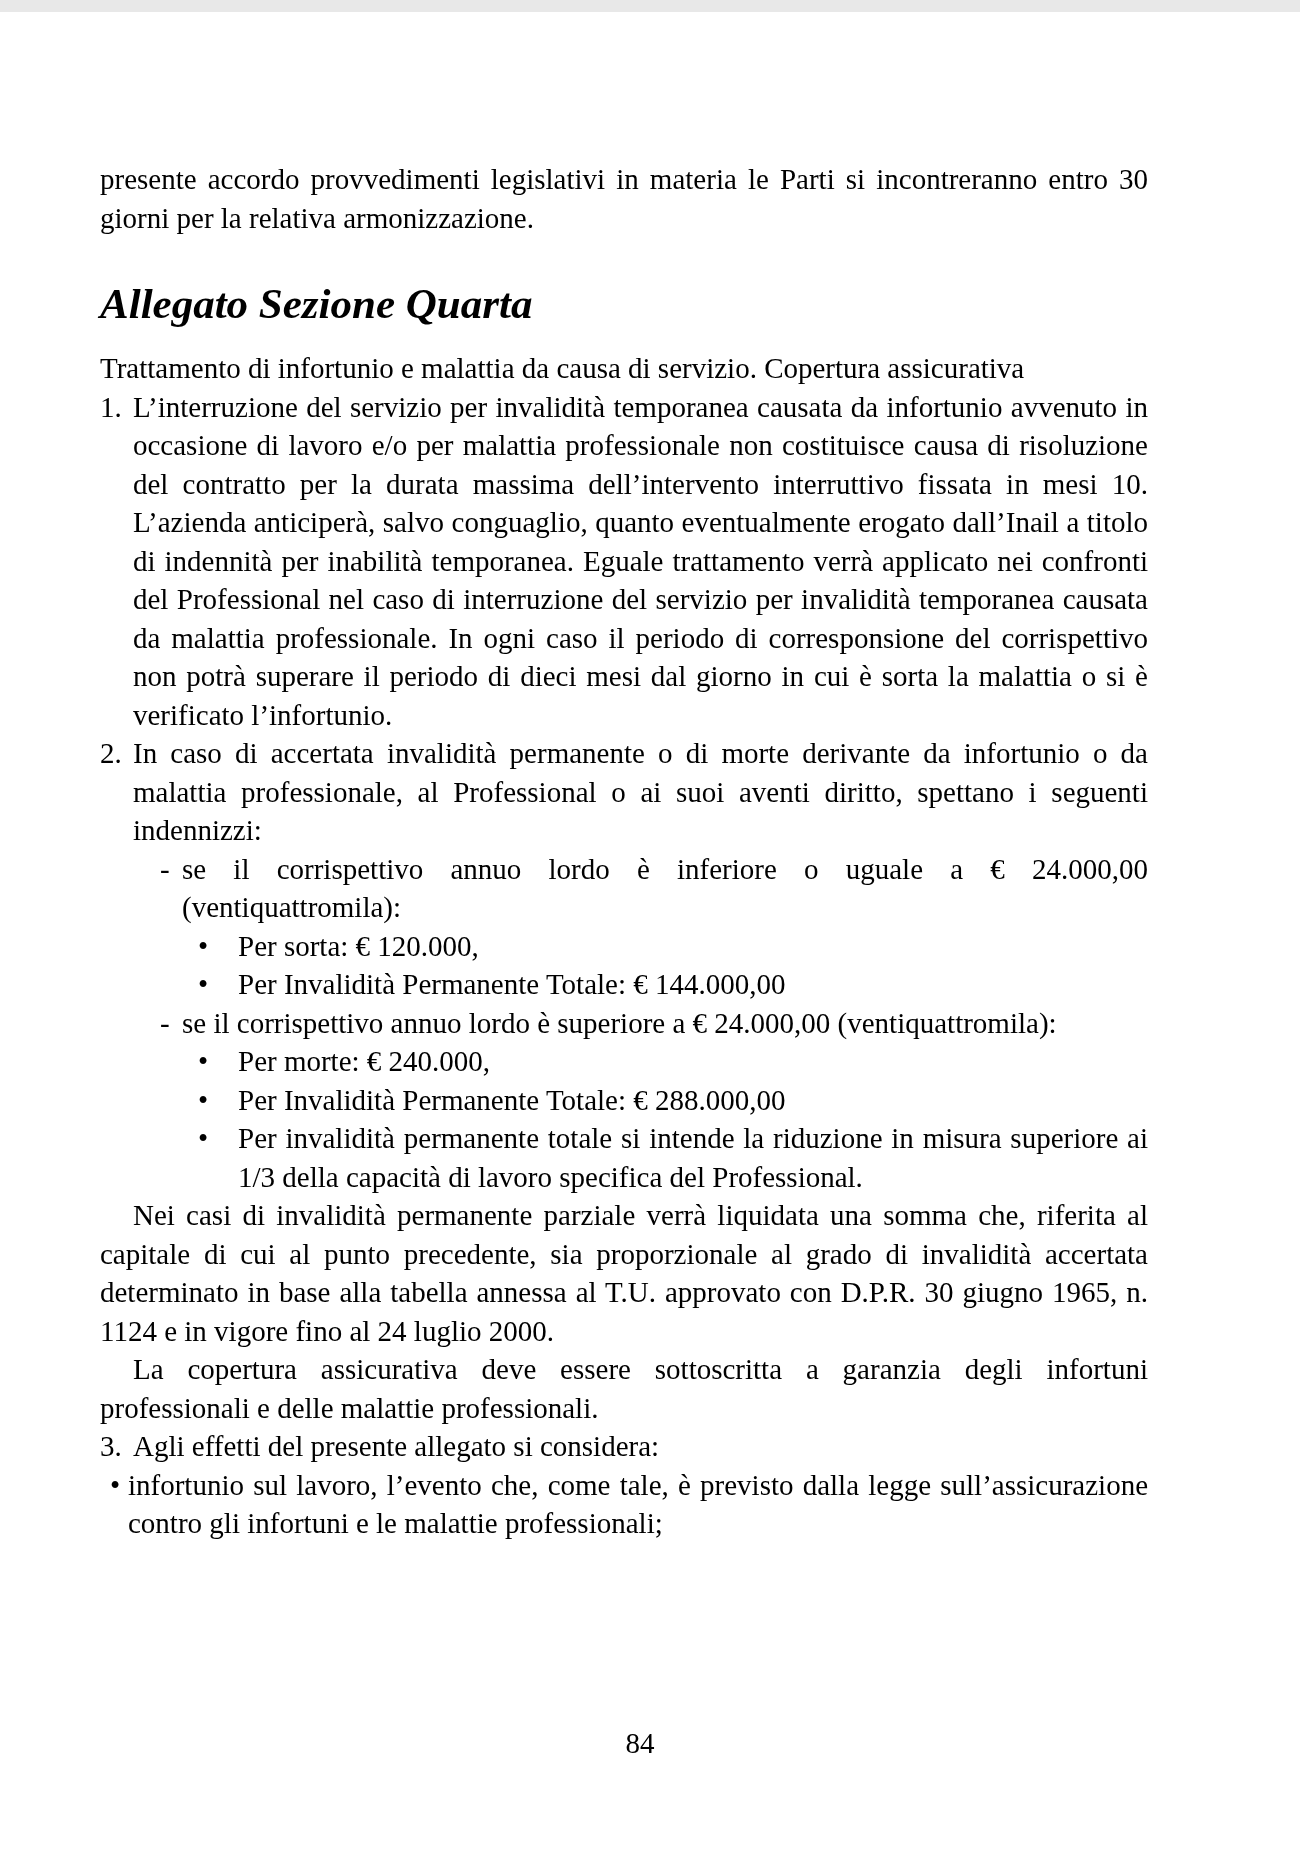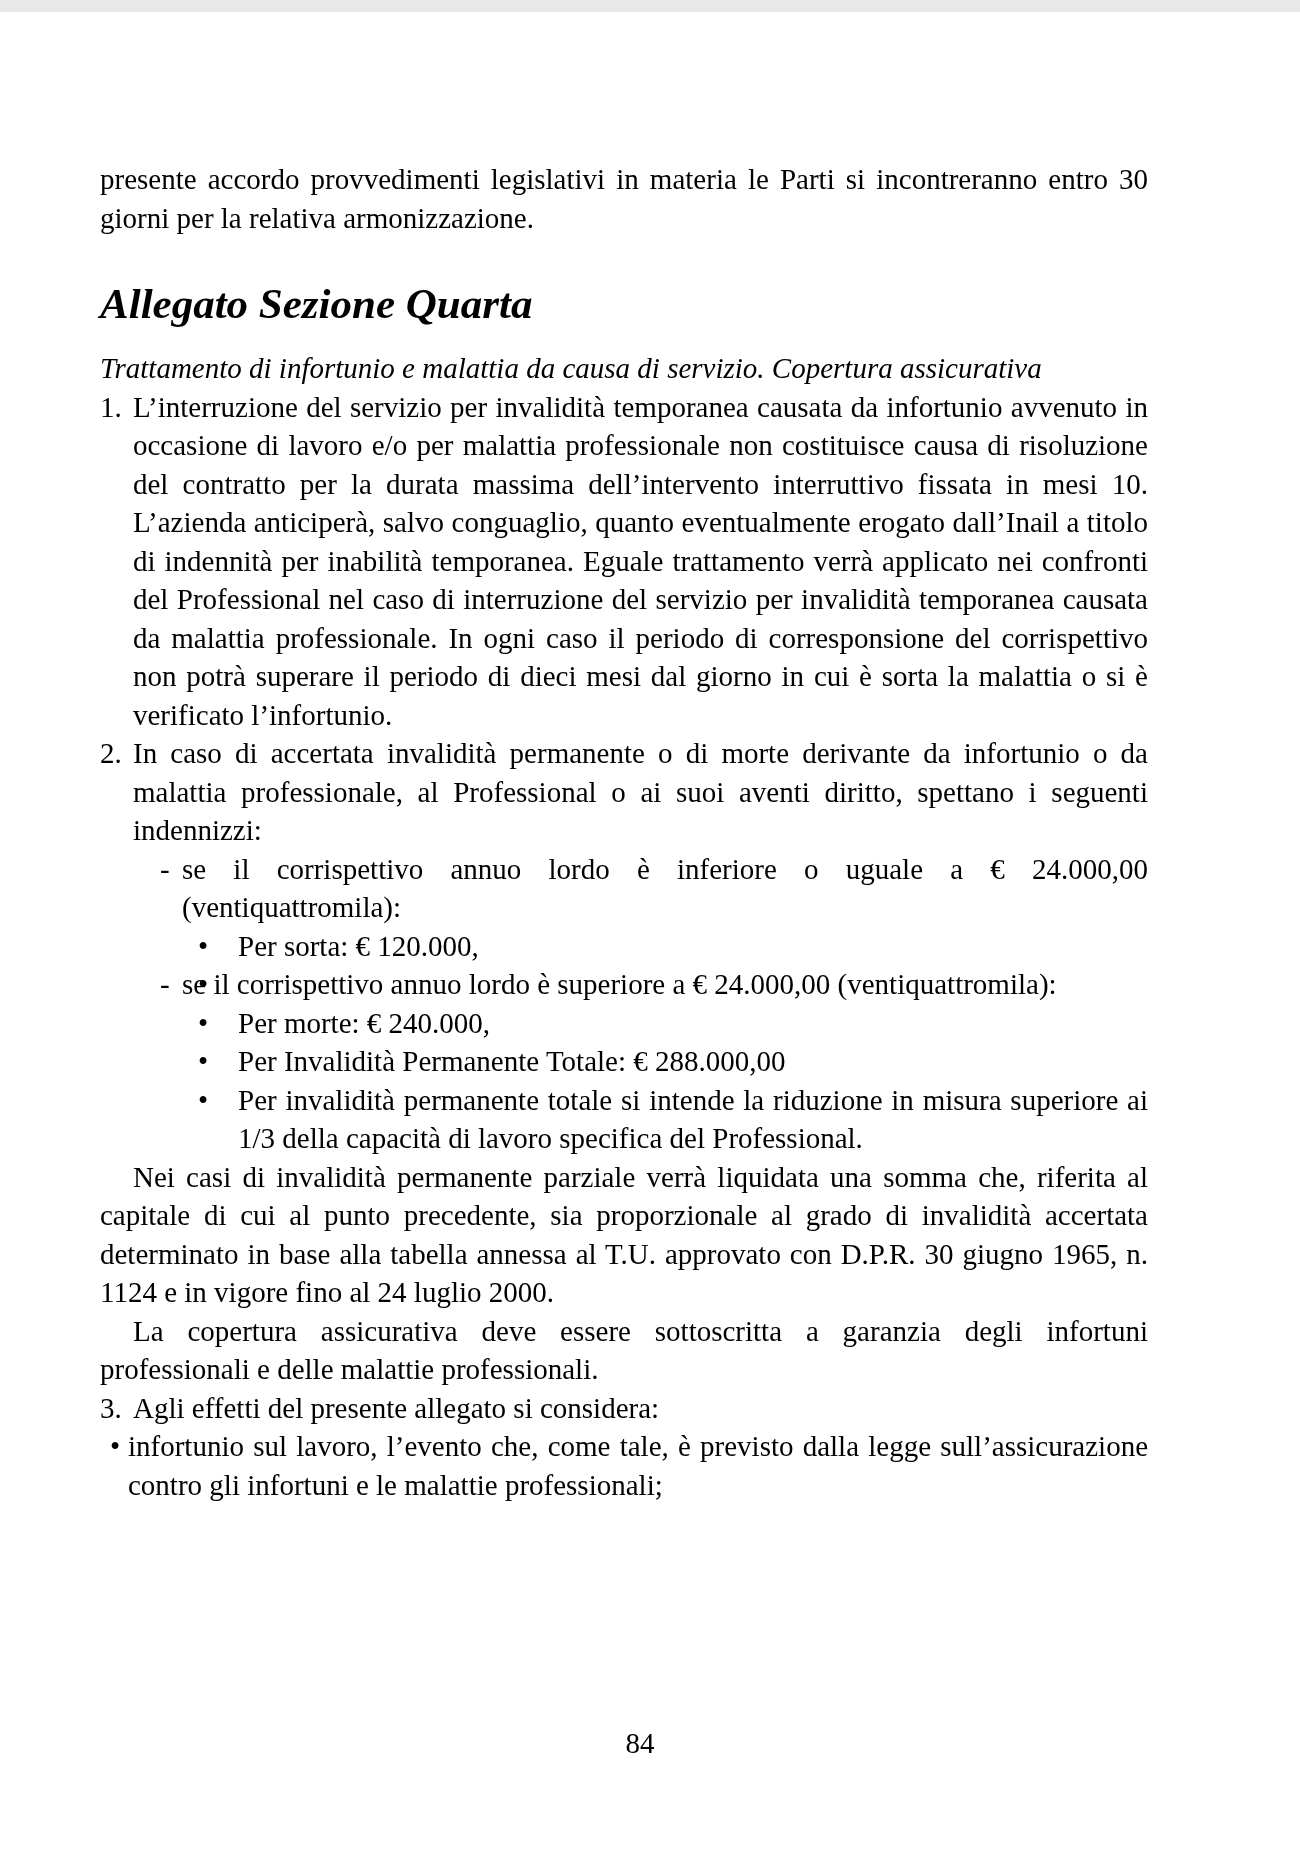--- a/index.html
+++ b/index.html
@@ -25,21 +25,20 @@
   .justify { text-align: justify; }
   .heading {
     font-size: 43px;
     line-height: 44px;
     font-weight: bold;
     font-style: italic;
     margin-top: 45px !important;
     text-align: left;
   }
   .subheading {
-    font-style: italic;
     margin-top: 23px !important;
     text-align: justify;
   }
   .num-item {
     position: relative;
     padding-left: 33px !important;
     text-align: justify;
   }
   .num-item > .marker { position: absolute; left: 0; top: 0; }
   .dash-item {
@@ -99,20 +98,21 @@
       <span>se il corrispettivo annuo lordo è inferiore o uguale a € 24.000,00 (ventiquattromila):</span>
     </div>
 
     <div class="sub-bullet">
       <span class="marker">•</span>
       <span>Per sorta: € 120.000,</span>
     </div>
 
     <div class="sub-bullet">
       <span class="marker">•</span>
+      <span>Per Invalidità Permanente Totale: € 144.000,00</span>
     </div>
 
     <div class="dash-item">
       <span class="marker">-</span>
       <span>se il corrispettivo annuo lordo è superiore a € 24.000,00 (ventiquattromila):</span>
     </div>
 
     <div class="sub-bullet">
       <span class="marker">•</span>
       <span>Per morte: € 240.000,</span>

